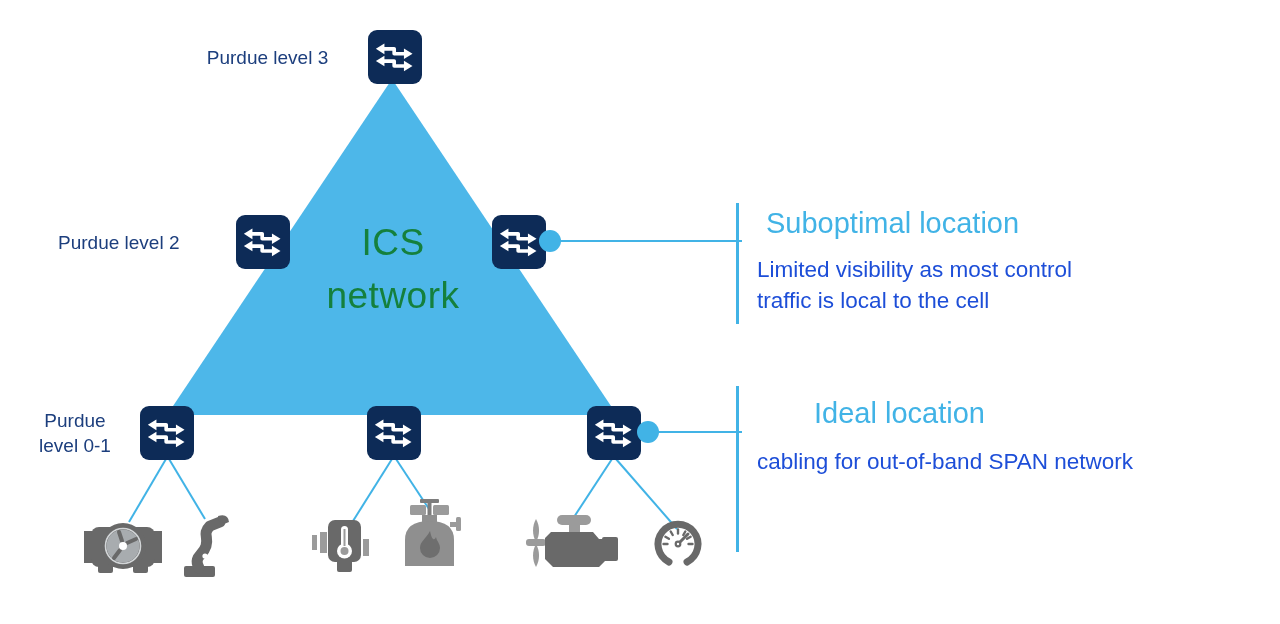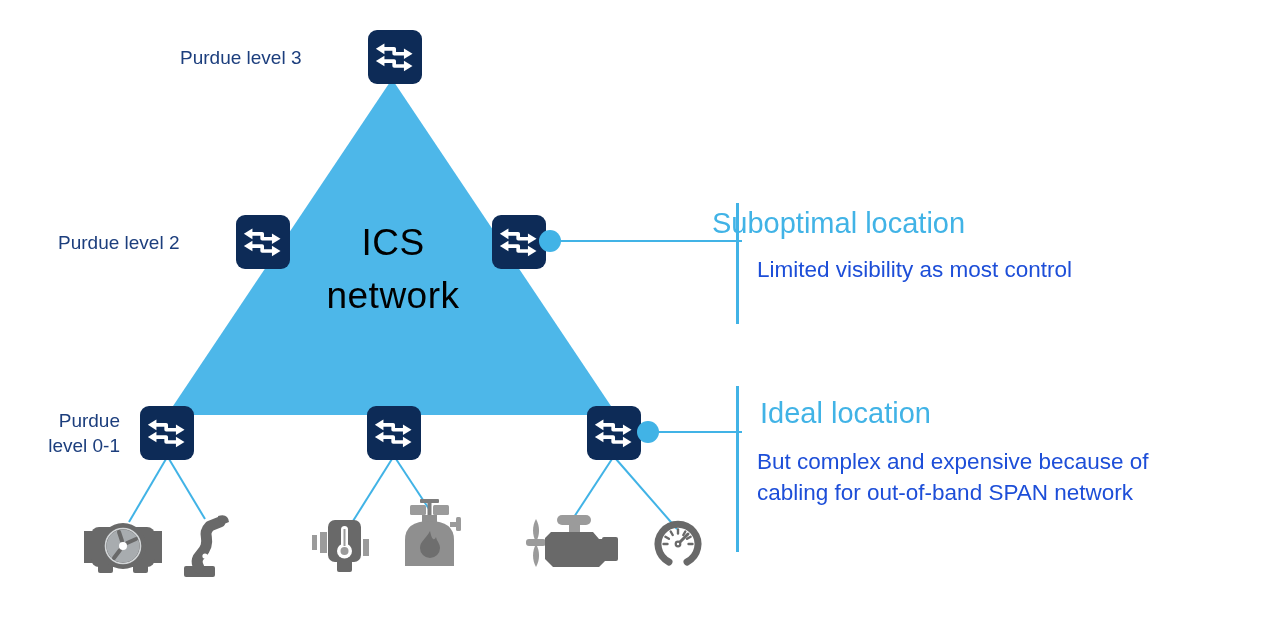--- a/index.html
+++ b/index.html
@@ -11,24 +11,24 @@
   .overlay{position:absolute;left:0;top:0;pointer-events:none;}
   .switch{
     position:absolute;width:54px;height:54px;background:#0d2b57;border-radius:9px;
     display:flex;align-items:center;justify-content:center;z-index:2;
   }
   .purdue-label{
     position:absolute;color:#1c3e7d;font-size:19px;line-height:25px;z-index:4;
   }
   .net-title{
     position:absolute;left:288px;top:216px;width:210px;text-align:center;z-index:4;
-    color:#000000;font-size:37px;line-height:53px;font-weight:400;letter-spacing:0.5px;
+    color:#15803d;font-size:37px;line-height:53px;font-weight:400;letter-spacing:0.5px;
   }
   .callout-heading{
-    position:absolute;left:712px;color:#41b3e6;font-size:29px;font-weight:400;z-index:4;
+    position:absolute;left:766px;color:#41b3e6;font-size:29px;font-weight:400;z-index:4;
   }
   .callout-body{
     position:absolute;left:757px;color:#1d4ed8;font-size:22.5px;line-height:31px;z-index:4;
   }
   .dot{
     position:absolute;width:22px;height:22px;border-radius:50%;background:#41b3e6;z-index:3;
   }
   .vrule{
     position:absolute;width:2.5px;background:#41b3e6;z-index:1;
   }
@@ -140,40 +140,40 @@
           <polygon points="38,16.5 38,29.5 48.5,23"></polygon>
         <polygon points="14,25.5 14,38.5 3.5,32"></polygon>
           <polygon points="38,31.5 38,44.5 48.5,38"></polygon>
       </g>
     </svg>
   </div>
 
   <div class="dot" style="left:539px;top:230px;"></div>
   <div class="dot" style="left:637px;top:421px;"></div>
 
-  <div class="purdue-label" style="left:180px;top:45px;width:175px;text-align:left;">Purdue level 3</div>
+  <div class="purdue-label" style="left:180px;top:45px;width:175px;text-align:center;">Purdue level 3</div>
   <div class="purdue-label" style="left:58px;top:230px;width:164px;">Purdue level 2</div>
-  <div class="purdue-label" style="left:30px;top:408px;width:90px;text-align:right;">
+  <div class="purdue-label" style="left:30px;top:408px;width:90px;text-align:center;">
     <div>Purdue</div>
     <div>level 0-1</div>
   </div>
 
   <div class="net-title">
     <div>ICS</div>
     <div>network</div>
   </div>
 
   <div class="callout-heading" style="top:207px;">Suboptimal location</div>
   <div class="callout-body" style="top:254px;">
     <div>Limited visibility as most control</div>
+    <div>traffic is local to the cell</div>
   </div>
 
   <div class="callout-heading" style="top:397px;margin-left:48px;">Ideal location</div>
   <div class="callout-body" style="top:446px;">
-    <div>But complex and expensive because of</div>
     <div>cabling for out-of-band SPAN network</div>
   </div>
 
   <svg class="device" style="left:84px;top:518px;" width="78" height="58" viewBox="0 0 78 58">
     <rect x="0" y="13" width="13" height="32" fill="#696969"></rect>
     <rect x="65" y="13" width="13" height="32" fill="#696969"></rect>
     <rect x="14" y="46" width="15" height="9" rx="2" fill="#696969"></rect>
     <rect x="49" y="46" width="15" height="9" rx="2" fill="#696969"></rect>
     <rect x="7" y="9" width="64" height="40" rx="8" fill="#696969"></rect>
     <circle cx="39" cy="28" r="23" fill="#696969"></circle>

